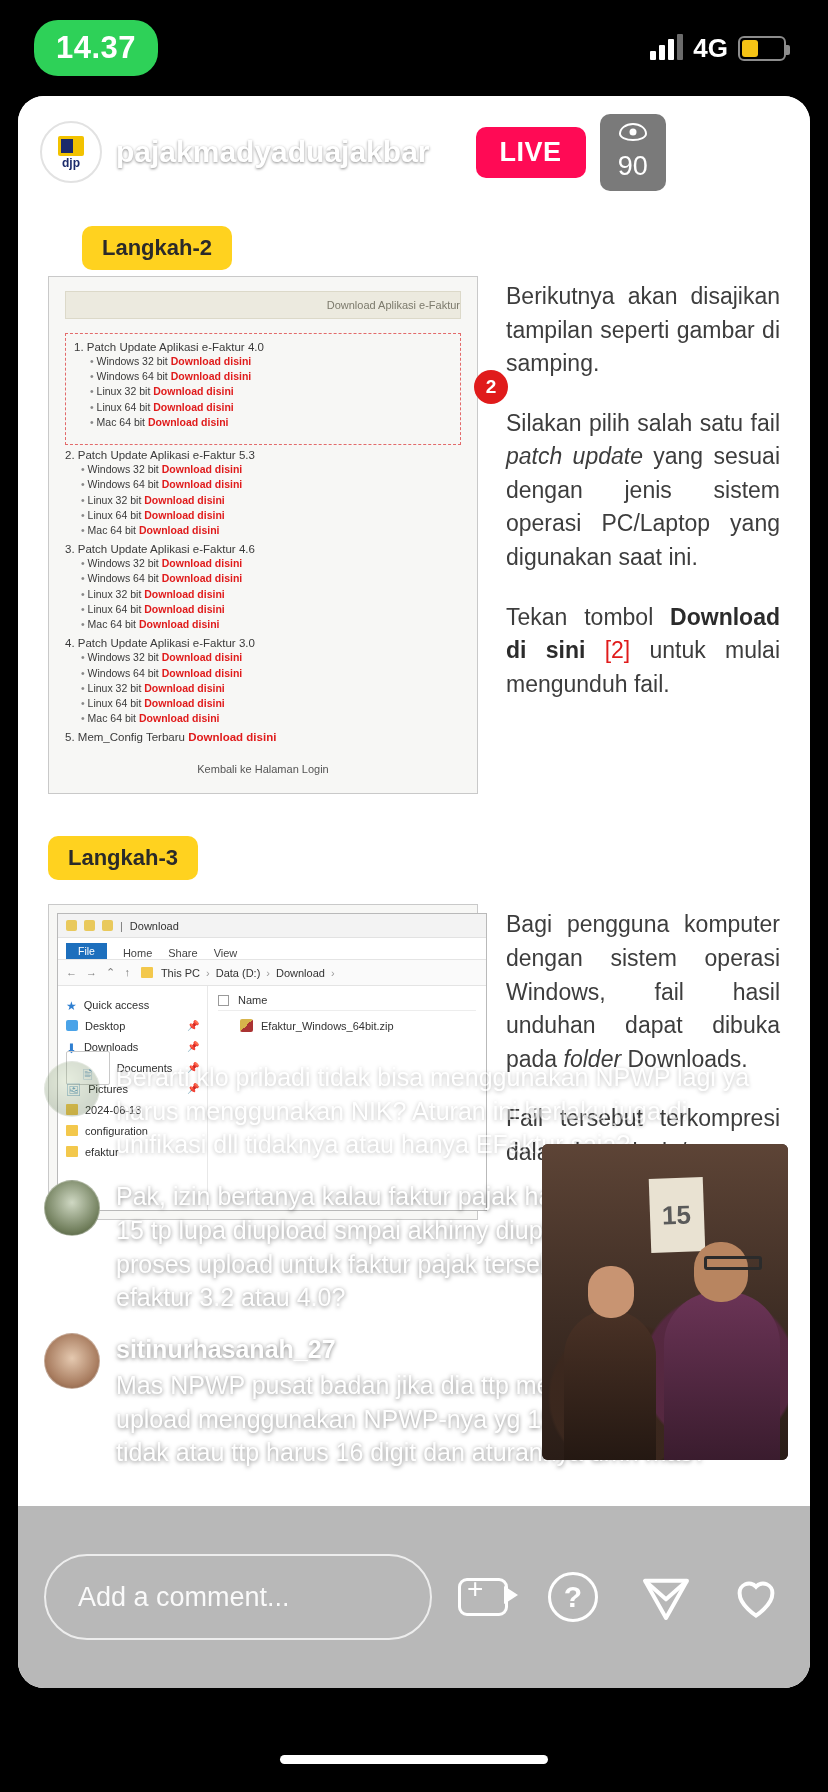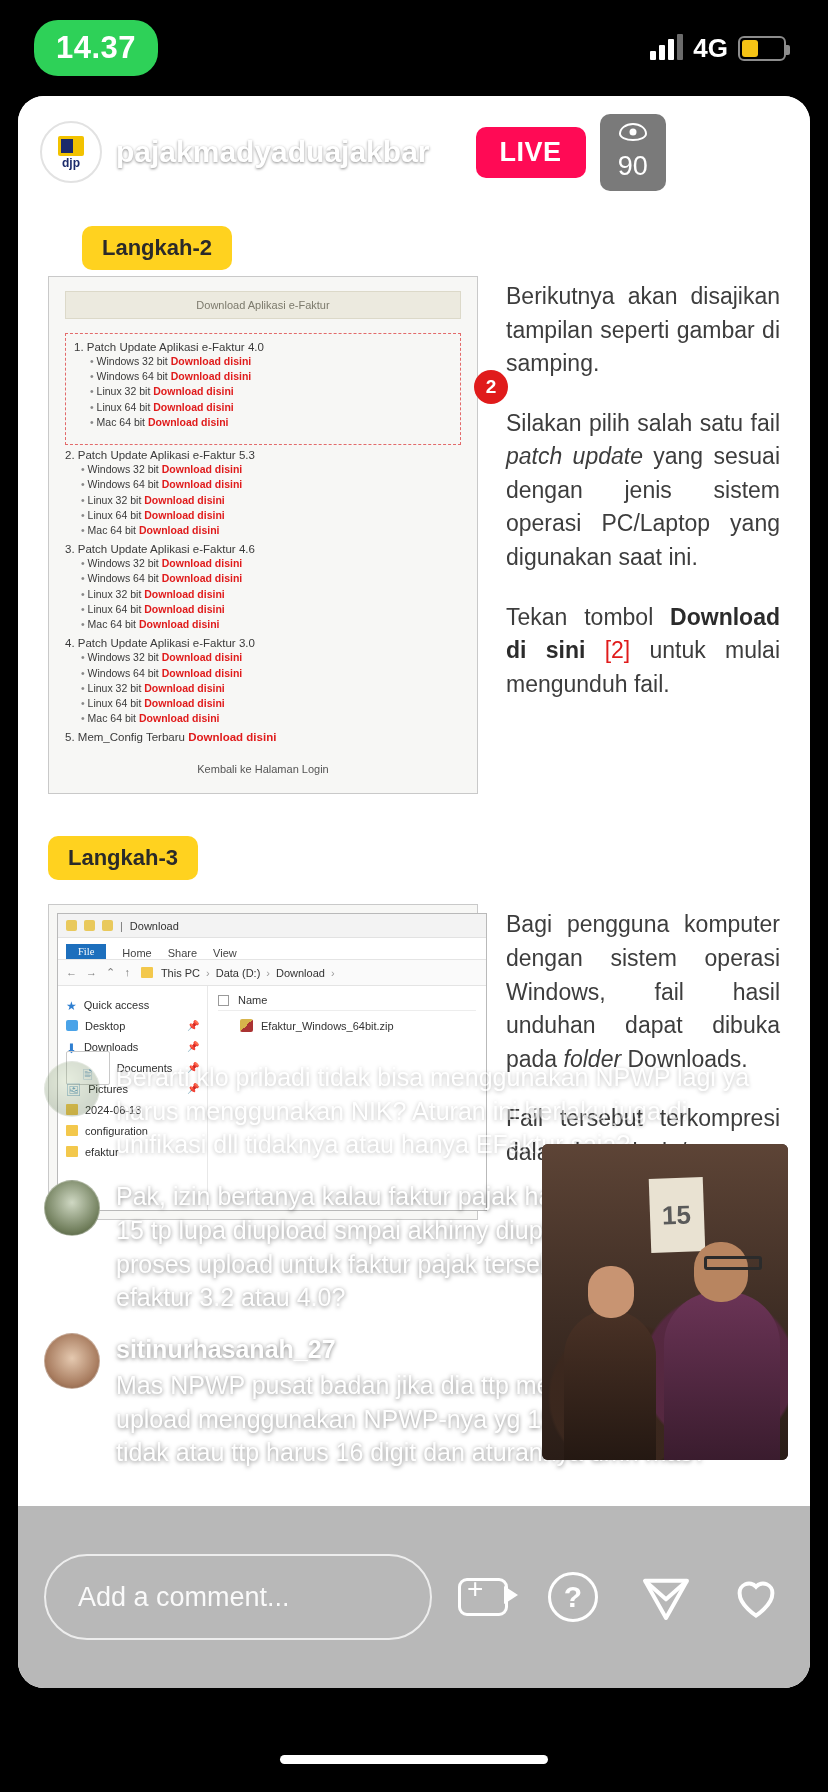--- a/index.html
+++ b/index.html
@@ -122,21 +122,21 @@
   .chip-top { position: absolute; top: 130px; left: 64px; }
 
   .row { display: flex; gap: 28px; }
   .doc {
     width: 430px; background: #f7f7f5;
     border: 1px solid #c9c9c9;
     padding: 14px 16px 18px;
   }
   .doc-head {
     background: #eceadf; border: 1px solid #dcd9c9;
-    font-size: 11px; color: #7c7a6c; text-align: center;
+    font-size: 11px; color: #7c7a6c; text-align: right;
     padding: 7px 0; margin-bottom: 14px;
   }
   .dashed {
     border: 1.5px dashed #e36a6a; padding: 7px 8px 9px; margin-bottom: 4px;
   }
   ol.plist { list-style: none; counter-reset: p; }
   ol.plist > li { counter-increment: p; font-size: 11.5px; color: #3a3a3a; margin-bottom: 2px; }
   ol.plist > li > .lbl:before { content: counter(p) ". "; }
   ul.sub { list-style: none; margin: 1px 0 5px 16px; }
   ul.sub li { font-size: 10.5px; color: #3a3a3a; line-height: 1.45; }
@@ -170,21 +170,21 @@
     display: flex; align-items: center; gap: 7px; padding: 0 8px;
     font-size: 11px; color: #333;
   }
   .exp-title .ic { width: 11px; height: 11px; background: #e9c95c; border-radius: 2px; }
   .exp-ribbon {
     height: 22px; background: #fff; border-bottom: 1px solid #e4e4e4;
     display: flex; align-items: flex-end; gap: 16px; padding: 0 8px;
     font-size: 11px; color: #444;
   }
   .exp-ribbon .tab-file {
-    background: #1d6fbd; color: #fff; padding: 2px 12px; font-size: 10.5px; font-family: Liberation Serif, serif;
+    background: #1d6fbd; color: #fff; padding: 2px 12px; font-size: 10.5px;
   }
   .exp-path {
     height: 26px; background: #fafafa; border-bottom: 1px solid #e4e4e4;
     display: flex; align-items: center; gap: 8px; padding: 0 8px;
     font-size: 11px; color: #333;
   }
   .exp-path .arrows { color: #7b7b7b; letter-spacing: 3px; }
   .exp-path .crumb { display: flex; align-items: center; gap: 6px; }
   .exp-path .sep { color: #9a9a9a; }
   .exp-body { display: flex; height: 224px; }

